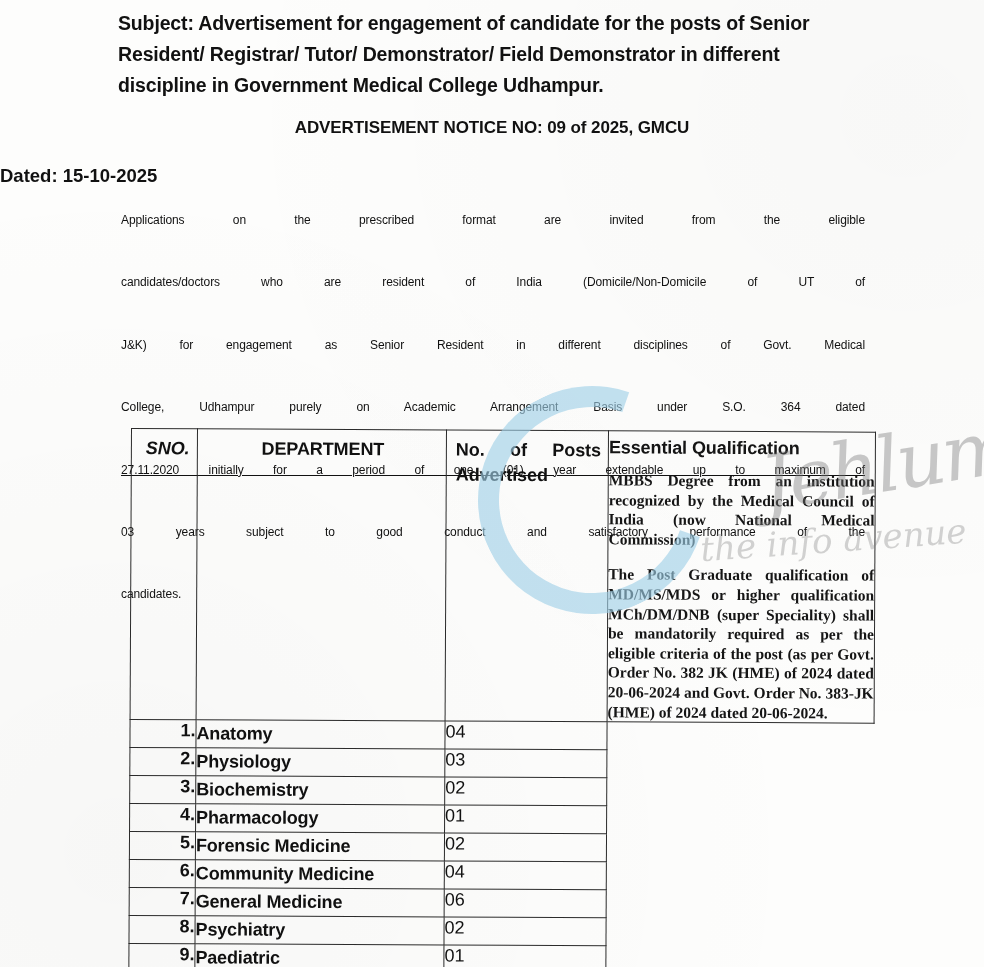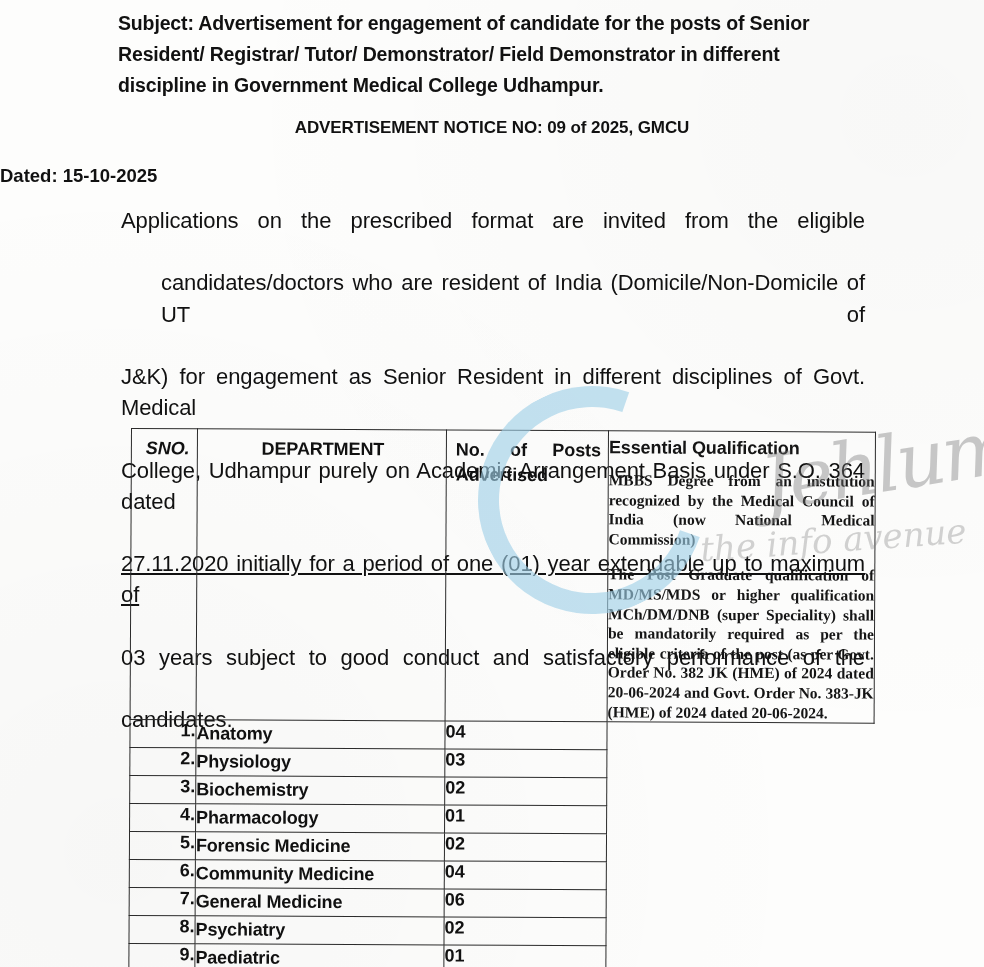--- a/index.html
+++ b/index.html
@@ -117,21 +117,21 @@
     width: 984px;
     font-size: 18.5px;
     font-weight: bold;
   }
 
   .body-para {
     position: absolute;
     left: 121px;
     top: 205px;
     width: 744px;
-    font-size: 22px;
+    font-size: 12px;
     line-height: 31.2px;
     text-align: justify;
     text-justify: inter-word;
     letter-spacing: -0.1px;
   }
   .body-para > span { display: block; }
 
   
   #tbl {
     position: absolute;
@@ -176,21 +176,21 @@
   }
   .cell-dept {
     font-size: 18px;
     font-weight: bold;
     padding: 4px 4px 3px 9px;
     letter-spacing: -0.15px;
     line-height: 27px;
   }
   .cell-posts {
     font-size: 18px;
-    font-weight: bold;
+    font-weight: normal;
     padding: 4px 4px 3px 9px;
   }
   tr.row-std td { height: 25px; }
 
   .qual-cell {
     padding: 6px 8px 6px 9px;
     font-family: "Liberation Serif", serif;
     font-size: 15.5px;
     font-weight: bold;
     line-height: 19.6px;
@@ -215,21 +215,21 @@
 <div id="doc">
 
   <div class="subject">Subject: Advertisement for engagement of candidate for the posts of Senior Resident/ Registrar/ Tutor/ Demonstrator/ Field Demonstrator in different discipline in Government Medical College Udhampur.</div>
 
   <div class="notice-no">ADVERTISEMENT NOTICE NO: 09 of 2025, GMCU</div>
 
   <div class="dated">Dated: 15-10-2025</div>
 
   <div class="body-para">
       <span style="text-align: justify; position: relative;">Applications on the prescribed format are invited from the eligible<span style="display: inline-block; width: 100%;"></span></span>
-      <span style="text-align: justify; position: relative; margin-left: 40px;">candidates/doctors who are resident of India (Domicile/Non-Domicile of UT of<span style="display: inline-block; width: 100%;"></span></span>
+      <span style="text-align: justify; position: relative;">candidates/doctors who are resident of India (Domicile/Non-Domicile of UT of<span style="display: inline-block; width: 100%;"></span></span>
       <span style="text-align: justify; position: relative;">J&amp;K) for engagement as Senior Resident in different disciplines of Govt. Medical<span style="display: inline-block; width: 100%;"></span></span>
       <span style="text-align: justify; position: relative;">College, Udhampur purely on Academic Arrangement Basis under S.O. 364 dated<span style="display: inline-block; width: 100%;"></span></span>
       <span style="text-align: justify; position: relative; text-decoration: underline;">27.11.2020 initially for a period of one (01) year extendable up to maximum of<span style="display: inline-block; width: 100%;"></span></span>
       <span style="text-align: justify; position: relative;">03 years subject to good conduct and satisfactory performance of the<span style="display: inline-block; width: 100%;"></span></span>
       <span>candidates.</span>
     </div>
 
   <table id="tbl">
     <colgroup>
       <col class="c-sno">

